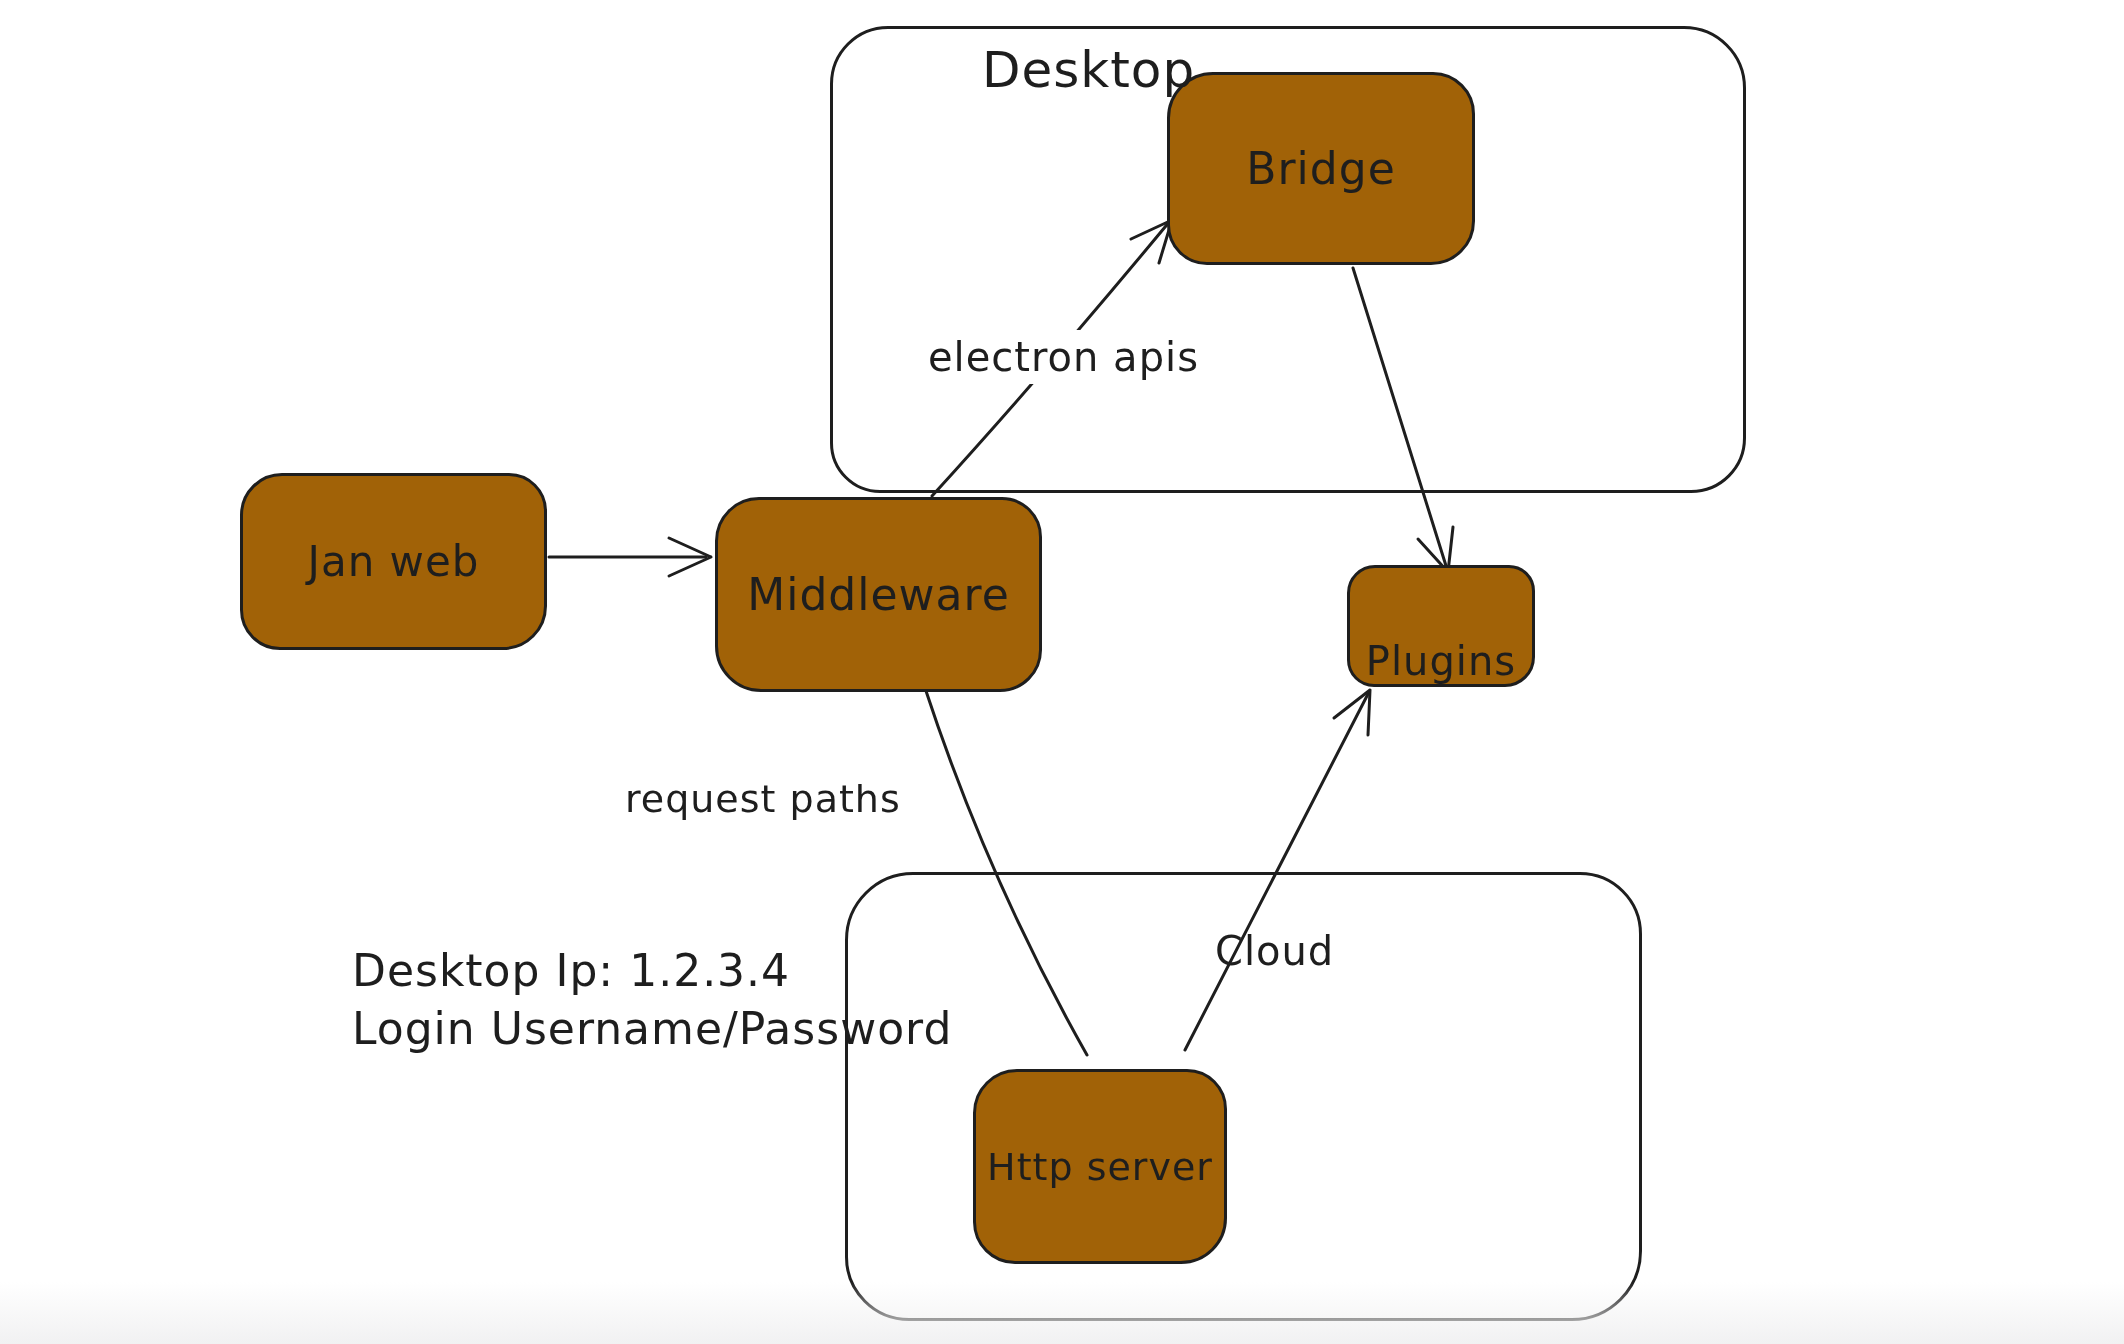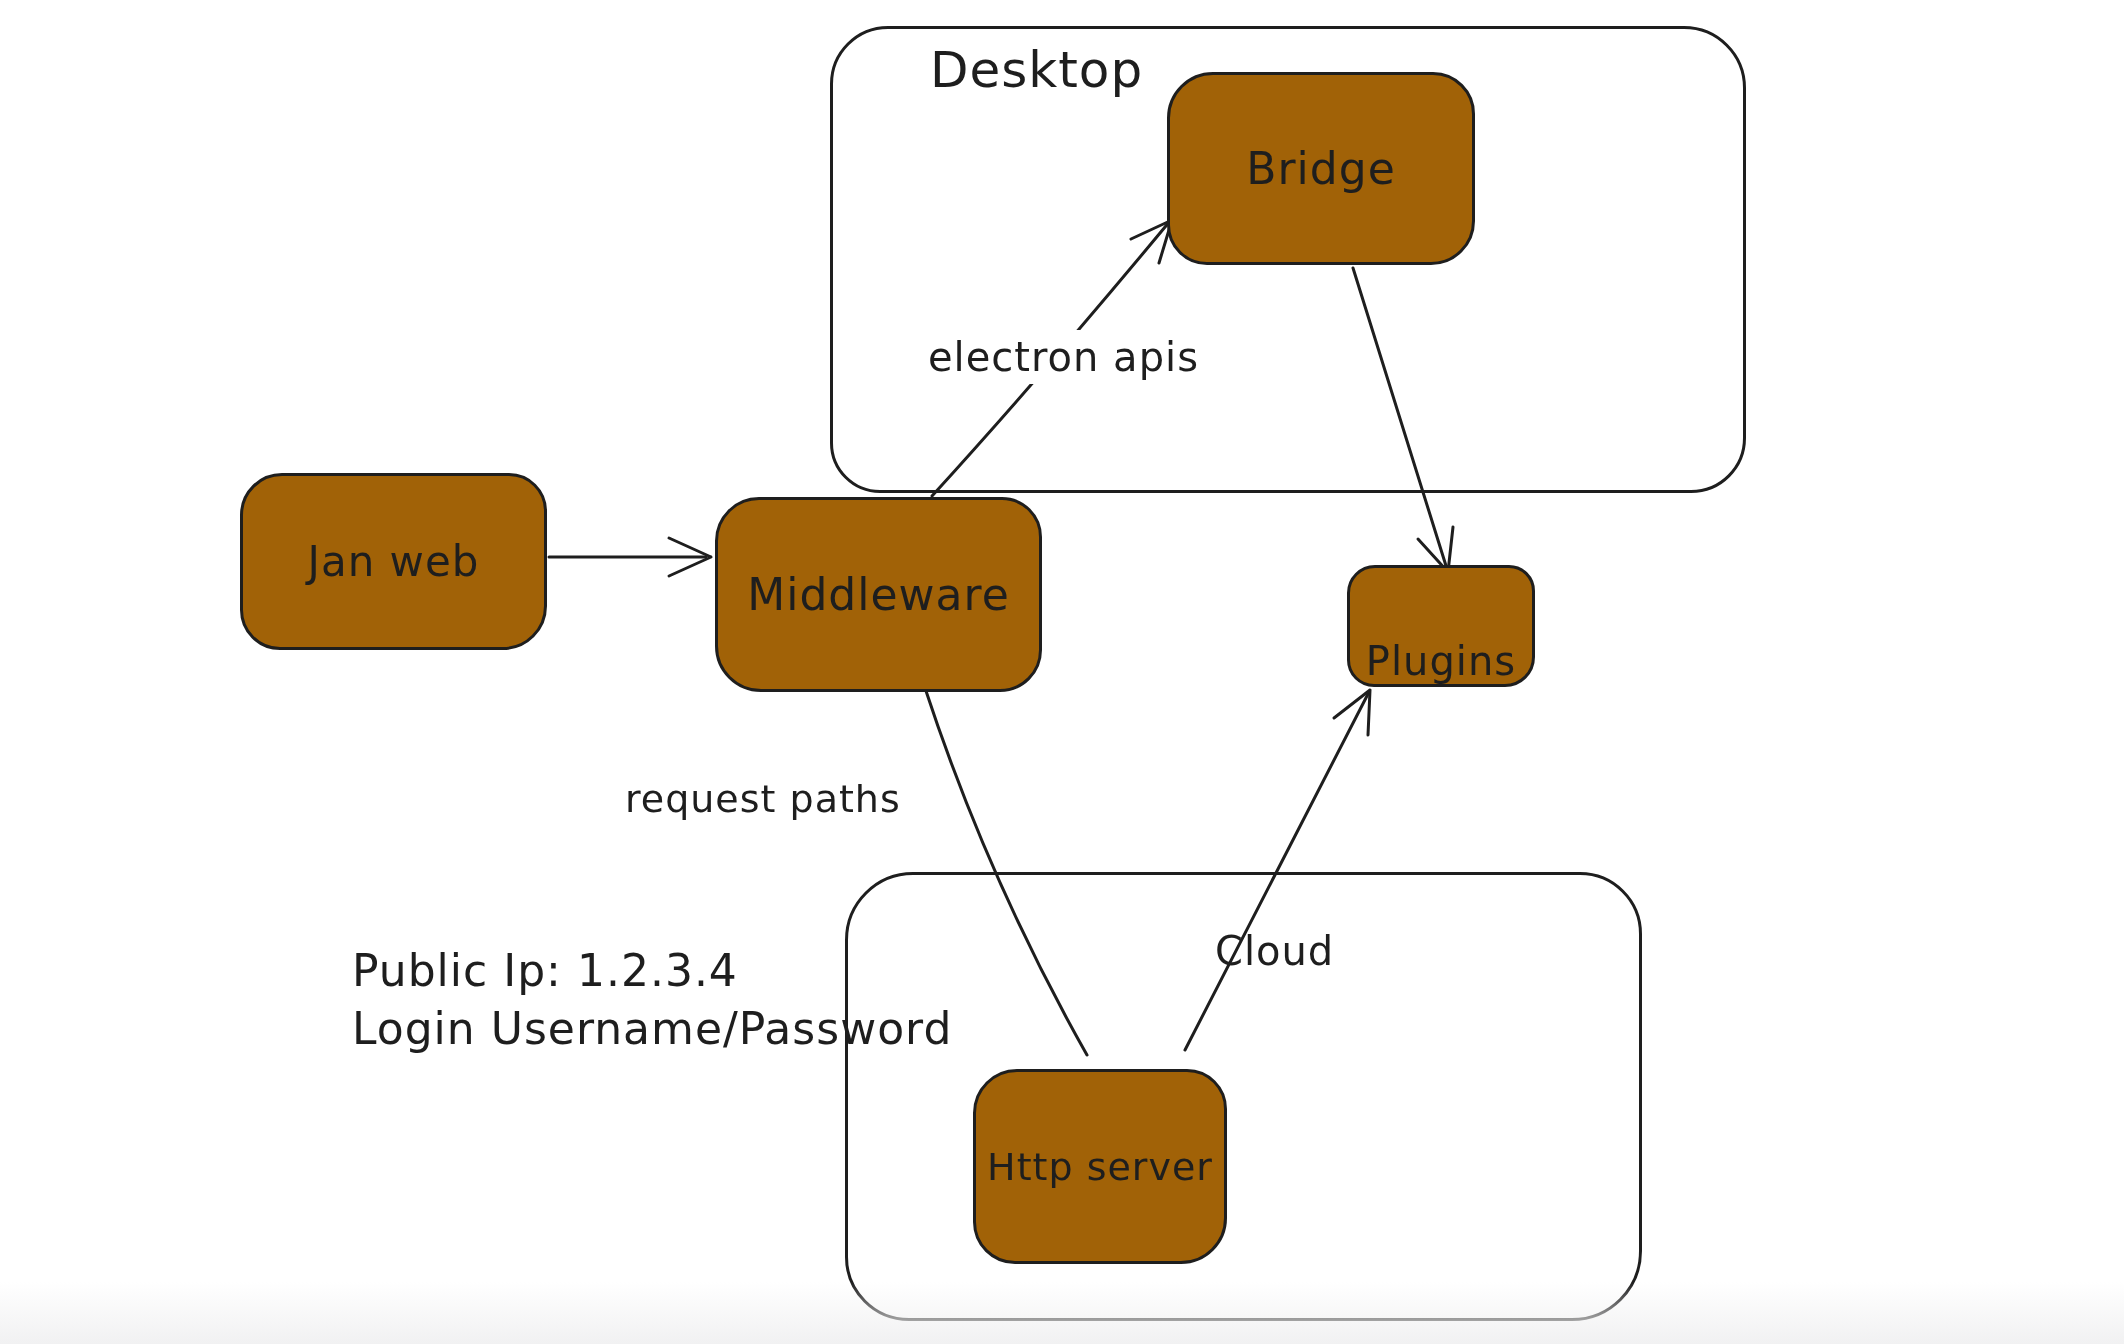--- a/index.html
+++ b/index.html
@@ -57,21 +57,21 @@
   
   #desktop-box { left: 830px; top: 26px; width: 916px; height: 467px; border-radius: 58px 62px 55px 50px; }
   #cloud-box   { left: 845px; top: 872px; width: 797px; height: 449px; border-radius: 68px 62px 70px 64px; }
   
   #jan-web-box     { left: 240px;  top: 473px;  width: 307px; height: 177px; border-radius: 42px 38px 44px 40px; font-size: 42px; }
   #middleware-box  { left: 715px;  top: 497px;  width: 327px; height: 195px; border-radius: 44px 40px 42px 46px; font-size: 44px; }
   #bridge-box      { left: 1167px; top: 72px;   width: 308px; height: 193px; border-radius: 46px 42px 44px 40px; font-size: 44px; }
   #plugins-box     { left: 1347px; top: 565px;  width: 188px; height: 122px; border-radius: 28px 26px 30px 27px; font-size: 40px; align-items: flex-end; }
   #http-server-box { left: 973px;  top: 1053px; width: 254px; height: 195px; border-radius: 44px 40px 46px 42px; font-size: 38px; margin-top: 16px; }
   
-  #desktop-label       { left: 930px;  top: 42px;  font-size: 50px; text-align: center; }
+  #desktop-label       { left: 982px;  top: 42px;  font-size: 50px; text-align: center; }
   #cloud-label         { left: 1215px; top: 928px; font-size: 40px; }
   #electron-apis-label { left: 920px;  top: 330px; font-size: 40px; background: #ffffff; padding: 4px 8px; }
   #request-paths-label { left: 625px;  top: 778px; font-size: 38px; }
   #public-ip-label     { left: 352px;  top: 946px; font-size: 44px; }
   #login-label         { left: 352px;  top: 1004px; font-size: 44px; }
   #bottom-fade {
     position: absolute;
     left: 0; bottom: 0;
     width: 100%; height: 62px;
     background: linear-gradient(180deg, rgba(240,240,240,0) 0%, #f1f1f2 100%);
@@ -126,17 +126,17 @@
     <span class="node-label">Plugins</span>
   </div>
   <div id="http-server-box" class="shape">
     <span class="node-label">Http server</span>
   </div>
 
   <div id="desktop-label" class="free-text">Desktop</div>
   <div id="cloud-label" class="free-text">Cloud</div>
   <div id="electron-apis-label" class="free-text">electron apis</div>
   <div id="request-paths-label" class="free-text">request paths</div>
-  <div id="public-ip-label" class="free-text">Public Ip: 1.2.3.4</div>
+  <div id="public-ip-label" class="free-text">Desktop Ip: 1.2.3.4</div>
   <div id="login-label" class="free-text">Login Username/Password</div>
 
   <div id="bottom-fade"></div>
 </div>
 
 </body></html>

